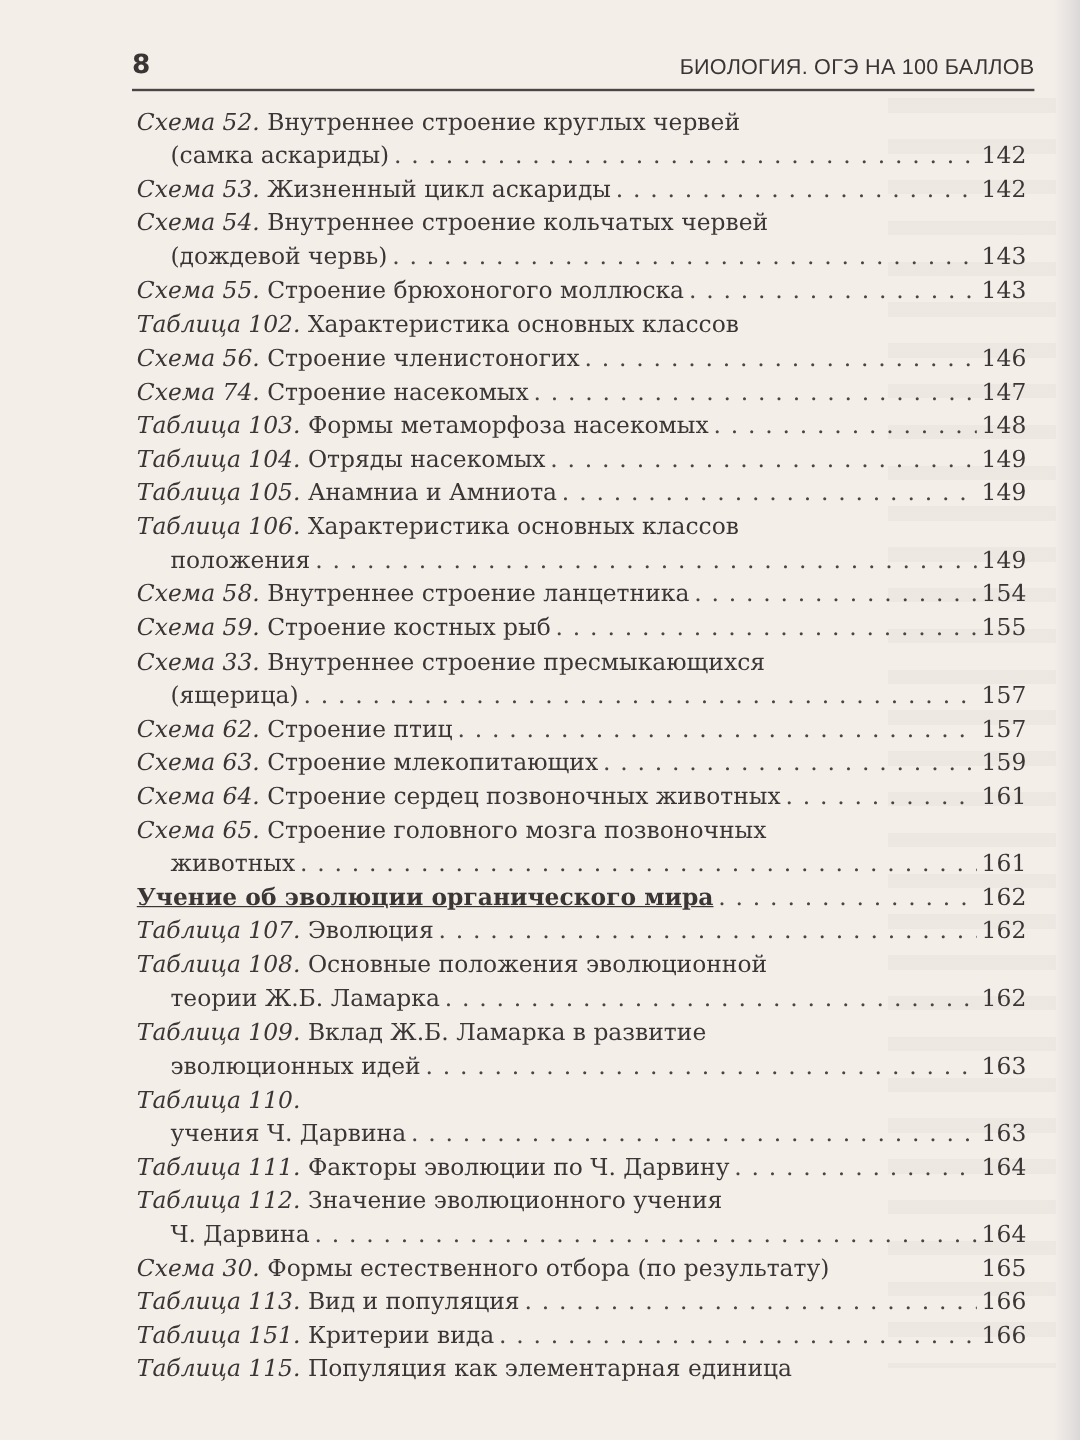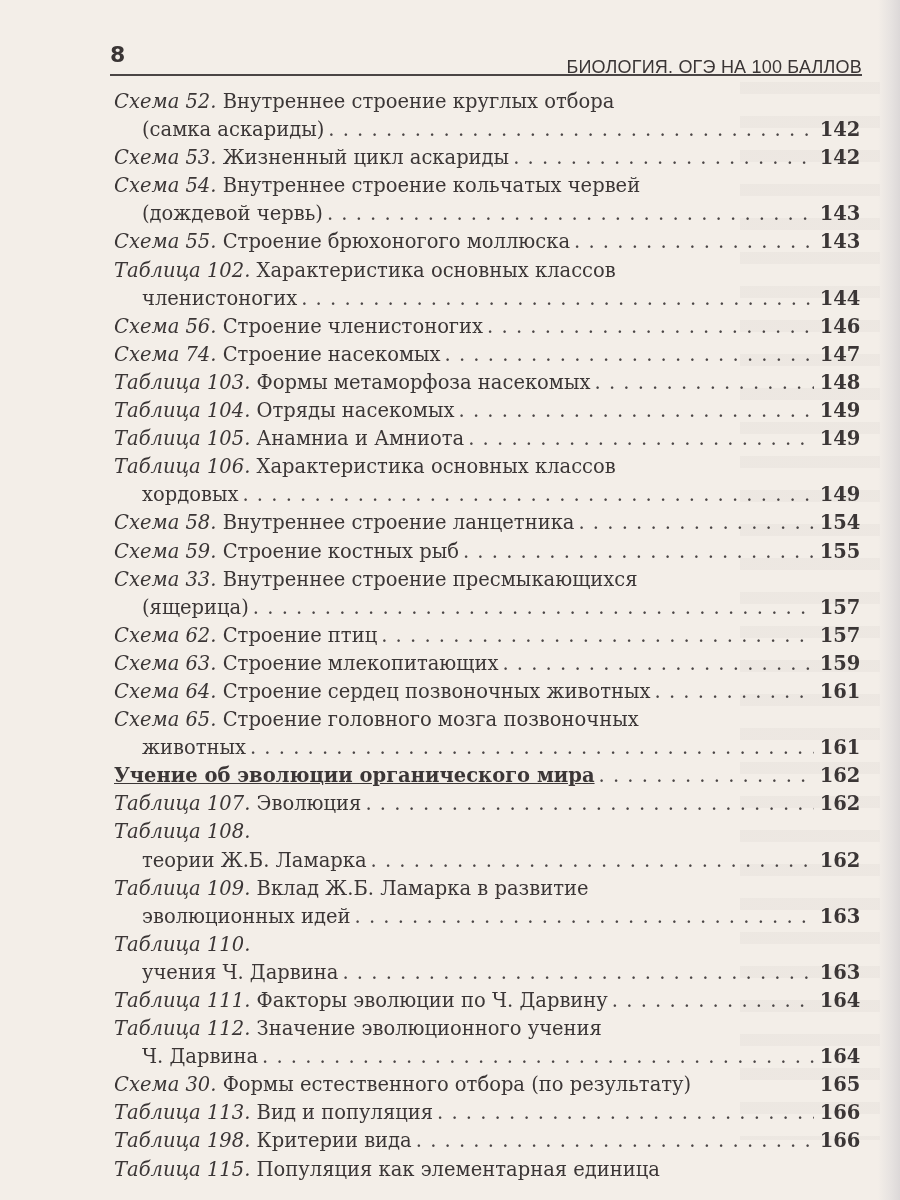--- a/index.html
+++ b/index.html
@@ -21,21 +21,21 @@
     .header {
       position: absolute; left: 110px; top: 38px; width: 752px; height: 36px;
       border-bottom: 2px solid #4a4545;
     }
     .page-number {
       position: absolute; left: 0; top: 4px;
       font-family: "DejaVu Sans", "Liberation Sans", sans-serif;
       font-weight: bold; font-size: 22px; color: #3a3535;
     }
     .running-title {
-      position: absolute; right: 0; top: 19px;
+      position: absolute; right: 0; top: 8px;
       font-family: "Liberation Sans", "DejaVu Sans", sans-serif;
       font-size: 18px; letter-spacing: 0.2px; color: #3a3535;
     }
     .toc {
       position: absolute; left: 114px; top: 88px; width: 748px;
       font-size: 19.5px; line-height: 28.1px;
     }
     .entry { position: relative; }
     .line { display: flex; align-items: baseline; white-space: nowrap; }
     .line.cont { padding-left: 28px; }
@@ -43,37 +43,37 @@
     .title { }
     .dots {
       flex: 1; overflow: hidden; margin: 0 4px; color: #4a4545;
       letter-spacing: 3.5px;
     }
     .dots::before {
       content: ". . . . . . . . . . . . . . . . . . . . . . . . . . . . . . . . . . . . . . . . . . . . . . . . . . . . . . . . . . . . . . . .";
       letter-spacing: 0;
       word-spacing: 2px;
     }
-    .pg { font-weight: bold; min-width: 44px; text-align: center; }
+    .pg { font-weight: normal; min-width: 44px; text-align: left; }
     .entry.section .title { font-weight: bold; text-decoration: underline; }
   </style>
 </head>
 <body>
 
 <div class="ghost"></div>
 <div class="page-edge"></div>
 
 <div class="header">
   <span class="page-number">8</span>
   <span class="running-title">БИОЛОГИЯ. ОГЭ НА 100 БАЛЛОВ</span>
 </div>
 
 <div class="toc" id="toc">
     <div class="entry">
-      <div class="line"><span class="label">Схема 52.</span>&nbsp;<span class="title">Внутреннее строение круглых отбора</span></div>
+      <div class="line"><span class="label">Схема 52.</span>&nbsp;<span class="title">Внутреннее строение круглых червей</span></div>
       <div class="line cont">
         <span class="title">(самка аскариды)</span>
         <span class="dots"></span>
         <span class="pg">142</span>
       </div>
     </div>
     <div class="entry">
       <div class="line"><span class="label">Схема 53.</span>&nbsp;<span class="title">Жизненный цикл аскариды</span><span class="dots"></span><span class="pg">142</span></div>
     </div>
     <div class="entry">
@@ -82,45 +82,40 @@
         <span class="title">(дождевой червь)</span>
         <span class="dots"></span>
         <span class="pg">143</span>
       </div>
     </div>
     <div class="entry">
       <div class="line"><span class="label">Схема 55.</span>&nbsp;<span class="title">Строение брюхоногого моллюска</span><span class="dots"></span><span class="pg">143</span></div>
     </div>
     <div class="entry">
       <div class="line"><span class="label">Таблица 102.</span>&nbsp;<span class="title">Характеристика основных классов</span></div>
-      <div class="line cont">
-        <span class="title">членистоногих</span>
-        <span class="dots"></span>
-        <span class="pg">144</span>
-      </div>
     </div>
     <div class="entry">
       <div class="line"><span class="label">Схема 56.</span>&nbsp;<span class="title">Строение членистоногих</span><span class="dots"></span><span class="pg">146</span></div>
     </div>
     <div class="entry">
       <div class="line"><span class="label">Схема 74.</span>&nbsp;<span class="title">Строение насекомых</span><span class="dots"></span><span class="pg">147</span></div>
     </div>
     <div class="entry">
       <div class="line"><span class="label">Таблица 103.</span>&nbsp;<span class="title">Формы метаморфоза насекомых</span><span class="dots"></span><span class="pg">148</span></div>
     </div>
     <div class="entry">
       <div class="line"><span class="label">Таблица 104.</span>&nbsp;<span class="title">Отряды насекомых</span><span class="dots"></span><span class="pg">149</span></div>
     </div>
     <div class="entry">
       <div class="line"><span class="label">Таблица 105.</span>&nbsp;<span class="title">Анамниа и Амниота</span><span class="dots"></span><span class="pg">149</span></div>
     </div>
     <div class="entry">
       <div class="line"><span class="label">Таблица 106.</span>&nbsp;<span class="title">Характеристика основных классов</span></div>
       <div class="line cont">
-        <span class="title">хордовых</span>
+        <span class="title">положения</span>
         <span class="dots"></span>
         <span class="pg">149</span>
       </div>
     </div>
     <div class="entry">
       <div class="line"><span class="label">Схема 58.</span>&nbsp;<span class="title">Внутреннее строение ланцетника</span><span class="dots"></span><span class="pg">154</span></div>
     </div>
     <div class="entry">
       <div class="line"><span class="label">Схема 59.</span>&nbsp;<span class="title">Строение костных рыб</span><span class="dots"></span><span class="pg">155</span></div>
     </div>
@@ -153,21 +148,21 @@
       <div class="line">
         <span class="title">Учение об эволюции органического мира</span>
         <span class="dots"></span>
         <span class="pg">162</span>
       </div>
     </div>
     <div class="entry">
       <div class="line"><span class="label">Таблица 107.</span>&nbsp;<span class="title">Эволюция</span><span class="dots"></span><span class="pg">162</span></div>
     </div>
     <div class="entry">
-      <div class="line"><span class="label">Таблица 108.</span>&nbsp;</div>
+      <div class="line"><span class="label">Таблица 108.</span>&nbsp;<span class="title">Основные положения эволюционной</span></div>
       <div class="line cont">
         <span class="title">теории Ж.Б. Ламарка</span>
         <span class="dots"></span>
         <span class="pg">162</span>
       </div>
     </div>
     <div class="entry">
       <div class="line"><span class="label">Таблица 109.</span>&nbsp;<span class="title">Вклад Ж.Б. Ламарка в развитие</span></div>
       <div class="line cont">
         <span class="title">эволюционных идей</span>
@@ -194,18 +189,18 @@
         <span class="pg">164</span>
       </div>
     </div>
     <div class="entry">
       <div class="line"><span class="label">Схема 30.</span>&nbsp;<span class="title">Формы естественного отбора (по результату)</span><span style="flex: 1 1 0%;"></span><span class="pg">165</span></div>
     </div>
     <div class="entry">
       <div class="line"><span class="label">Таблица 113.</span>&nbsp;<span class="title">Вид и популяция</span><span class="dots"></span><span class="pg">166</span></div>
     </div>
     <div class="entry">
-      <div class="line"><span class="label">Таблица 198.</span>&nbsp;<span class="title">Критерии вида</span><span class="dots"></span><span class="pg">166</span></div>
+      <div class="line"><span class="label">Таблица 151.</span>&nbsp;<span class="title">Критерии вида</span><span class="dots"></span><span class="pg">166</span></div>
     </div>
     <div class="entry">
       <div class="line"><span class="label">Таблица 115.</span>&nbsp;<span class="title">Популяция как элементарная единица</span></div>
     </div>
   </div>
 
 </body></html>

